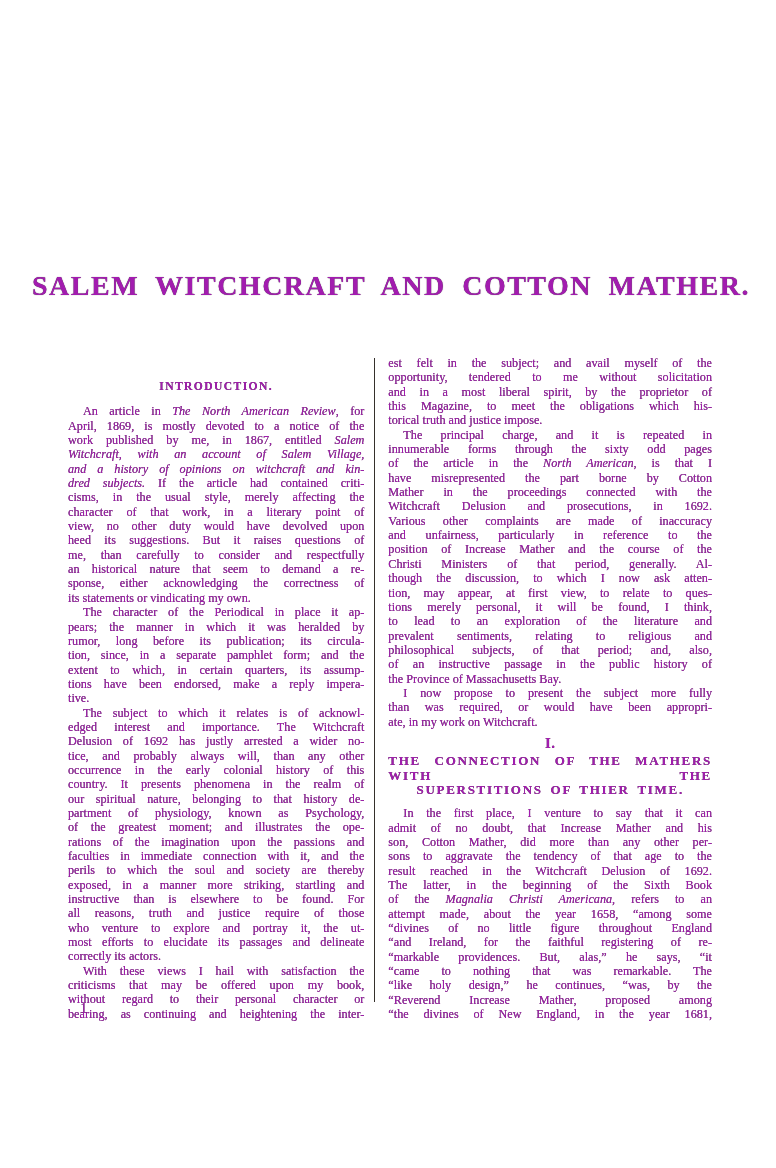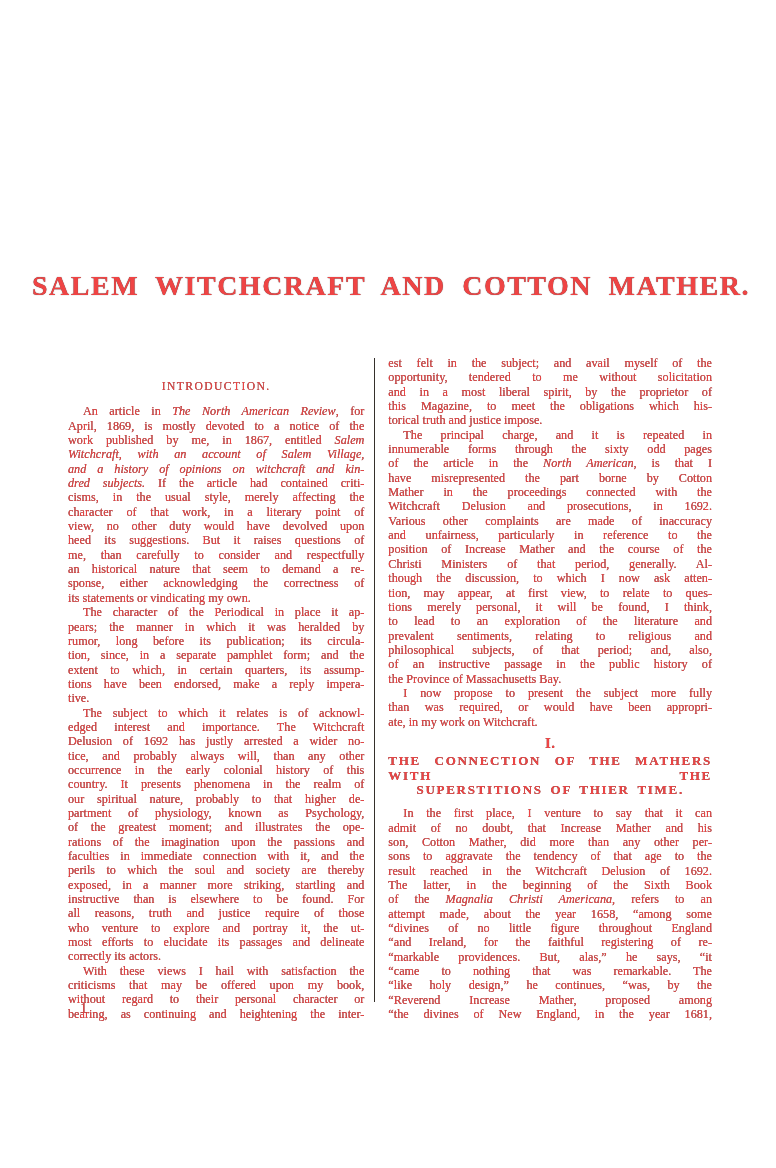--- a/index.html
+++ b/index.html
@@ -1,19 +1,19 @@
 <!DOCTYPE html>
 <html><head>
 <meta charset="utf-8">
 <style>
   html,body{margin:0;padding:0;background:#ffffff;}
   .page{
     position:relative;width:776px;height:1168px;background:#ffffff;
     font-family:"Liberation Serif","DejaVu Serif",serif;
-    color:#ef4444;overflow:hidden;
+    color:#a21caf;overflow:hidden;
   }
   .page-title{
     position:absolute;top:270px;left:32px;width:712px;
     text-align:center;font-size:28px;font-weight:700;
     letter-spacing:1.5px;word-spacing:8px;white-space:nowrap;
     text-shadow:0 0 .7px rgba(20,18,16,.85);
   }
   .columns{position:absolute;top:356px;left:68px;width:644px;display:flex;}
   .col{font-size:12.2px;line-height:14.35px;text-shadow:0 0 .45px rgba(25,22,20,.8);}
   .col-left{width:304px;}
@@ -22,21 +22,21 @@
     position:absolute;left:374px;top:358px;width:1px;height:644px;
     background:#35302b;
   }
   .block{margin:0;}
   .line{text-align:justify;text-align-last:justify;hyphens:none;}
   .line.last{text-align-last:left;}
   .line.indent{text-indent:15px;}
   .block.heading{margin:2px 0 10px;}
   .block.heading .line{
     text-align:right;text-align-last:center;
-    font-size:11.6px;font-weight:400;letter-spacing:1.4px;margin-top:24px;
+    font-size:11.6px;font-weight:700;letter-spacing:1.4px;margin-top:24px;
   }
   .block.numeral{margin:7px 0 4px;}
   .block.numeral .line{
     text-align:center;text-align-last:center;
     font-size:15px;font-weight:700;letter-spacing:.5px;
   }
   .block.section-heading{margin:3px 0 9px;}
   .block.section-heading .line{
     font-size:13px;font-weight:700;letter-spacing:1.7px;word-spacing:3px;
     text-align:justify;text-align-last:justify;
@@ -86,21 +86,21 @@
           <div class="line">tions have been endorsed, make a reply impera-</div>
           <div class="line last">tive.</div>
         </div>
         <div class="block paragraph">
           <div class="line indent">The subject to which it relates is of acknowl-</div>
           <div class="line">edged interest and importance.  The Witchcraft</div>
           <div class="line">Delusion of 1692 has justly arrested a wider no-</div>
           <div class="line">tice, and probably always will, than any other</div>
           <div class="line">occurrence in the early colonial history of this</div>
           <div class="line">country.  It presents phenomena in the realm of</div>
-          <div class="line">our spiritual nature, probably to that higher de-</div>
+          <div class="line">our spiritual nature, belonging to that history de-</div>
           <div class="line">partment of physiology, known as Psychology,</div>
           <div class="line">of the greatest moment; and illustrates the ope-</div>
           <div class="line">rations of the imagination upon the passions and</div>
           <div class="line">faculties in immediate connection with it, and the</div>
           <div class="line">perils to which the soul and society are thereby</div>
           <div class="line">exposed, in a manner more striking, startling and</div>
           <div class="line">instructive than is elsewhere to be found.  For</div>
           <div class="line">all reasons, truth and justice require of those</div>
           <div class="line">who venture to explore and portray it, the ut-</div>
           <div class="line">most efforts to elucidate its passages and delineate</div>

